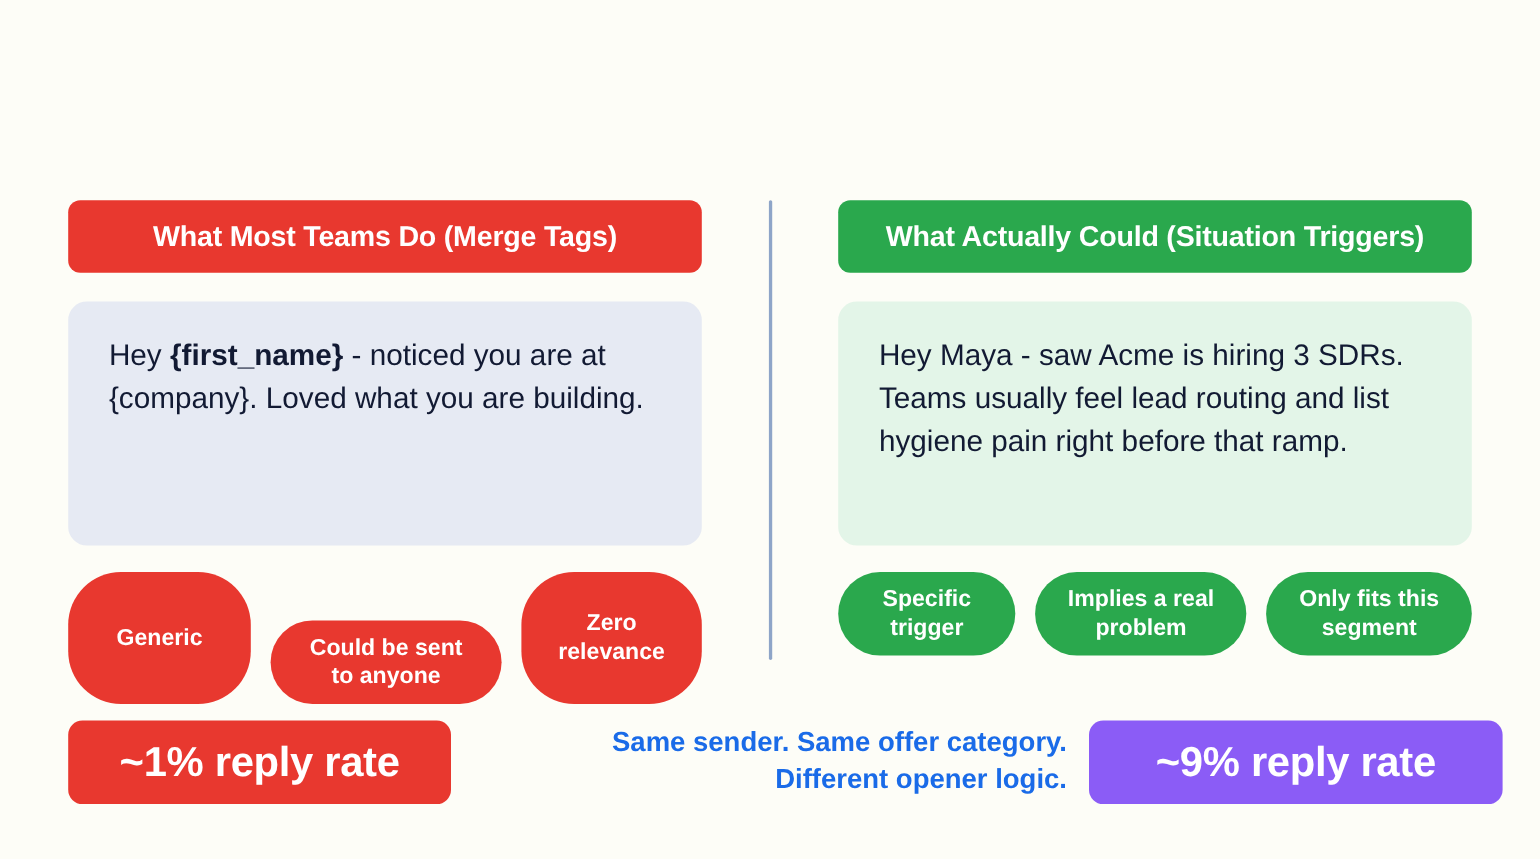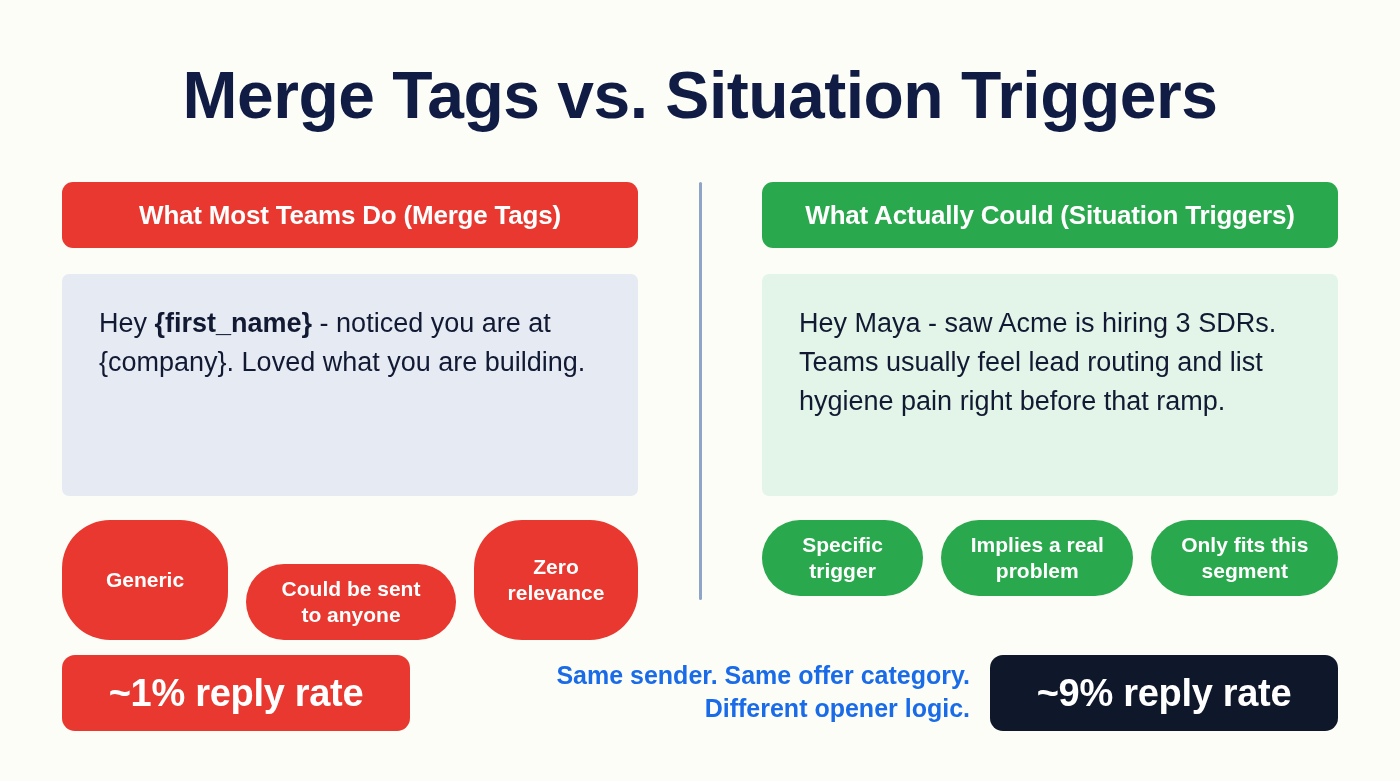--- a/index.html
+++ b/index.html
@@ -73,21 +73,21 @@
     padding: 0 14px;
     text-align: left;
     white-space: nowrap;
   }
   .col-header.red   { background: #e8382f; }
   .col-header.green { background: #2aa84d; }
 
   
   .msg-card {
     margin-top: 26px;
-    border-radius: 7px;
+    border-radius: 17px;
     box-sizing: border-box;
     padding: 30px 36px 30px 37px;
     font-size: 27px;
     line-height: 39px;
     color: #121a33;
     min-height: 222px;
   }
   .msg-card.grey  { background: #e6eaf3; }
   .msg-card.mint  { background: #e3f5e8; }
   .msg-card b { font-weight: bold; }
@@ -147,44 +147,43 @@
     justify-content: center;
     letter-spacing: -0.3px;
     white-space: nowrap;
   }
   .rate-badge.red {
     background: #e8382f;
     left: 62px;
     width: 348px;
   }
   .rate-badge.green {
-    background: #0f172a;
+    background: #8b5cf6;
     left: 990px;
-    width: 348px;
+    width: 376px;
     text-align: right;
   }
   .center-note {
     position: absolute;
     left: 430px;
     top: 4px;
     width: 540px;
     text-align: right;
     color: #1a6be8;
     font-size: 25px;
     line-height: 33px;
     font-weight: bold;
     white-space: pre-line;
   }
 </style>
 </head>
 <body>
 
 <div id="infographic">
 
-  <div class="page-title">Merge Tags vs. Situation Triggers</div>
 
   <div class="divider"></div>
 
   <div class="column left">
 
     <div class="col-header red">What Most Teams Do (Merge Tags)</div>
 
     <div class="msg-card grey">
       <span>Hey </span><b>{first_name}</b><span> - noticed you are at {company}. Loved what you are building.</span>
     </div>

